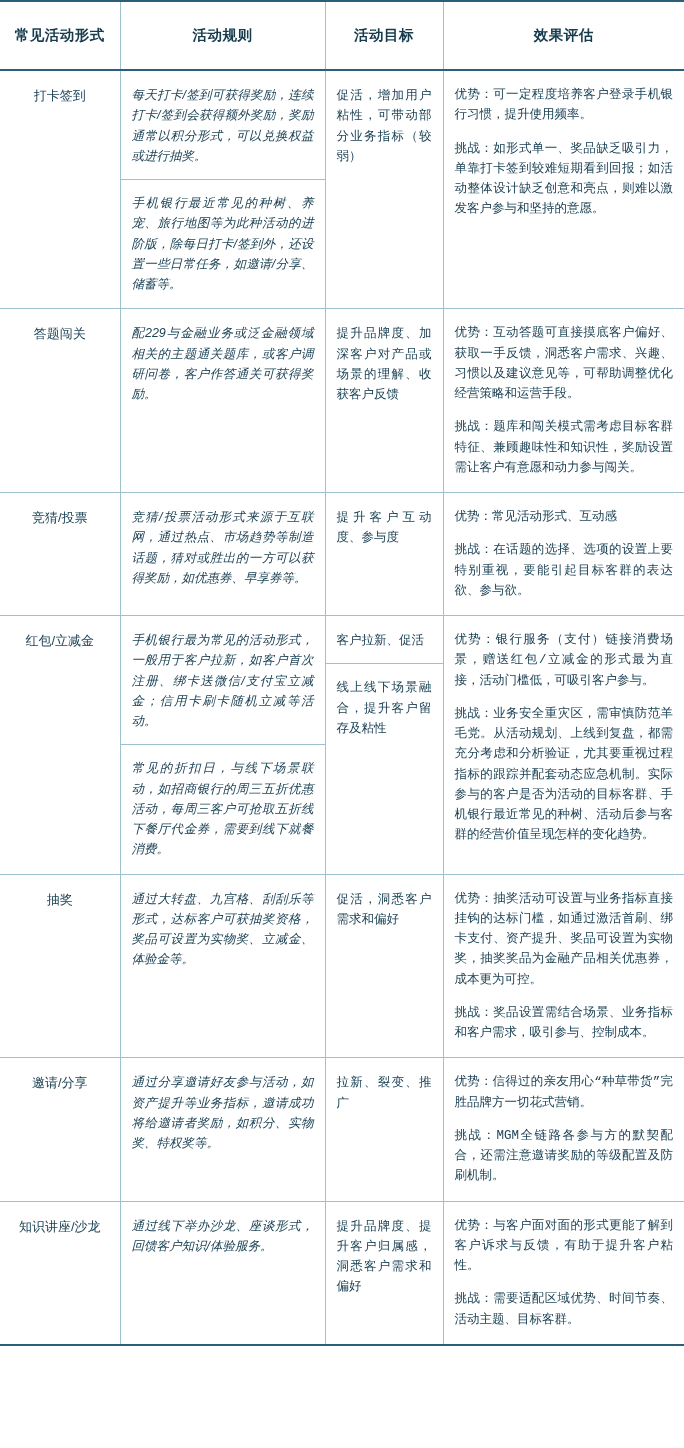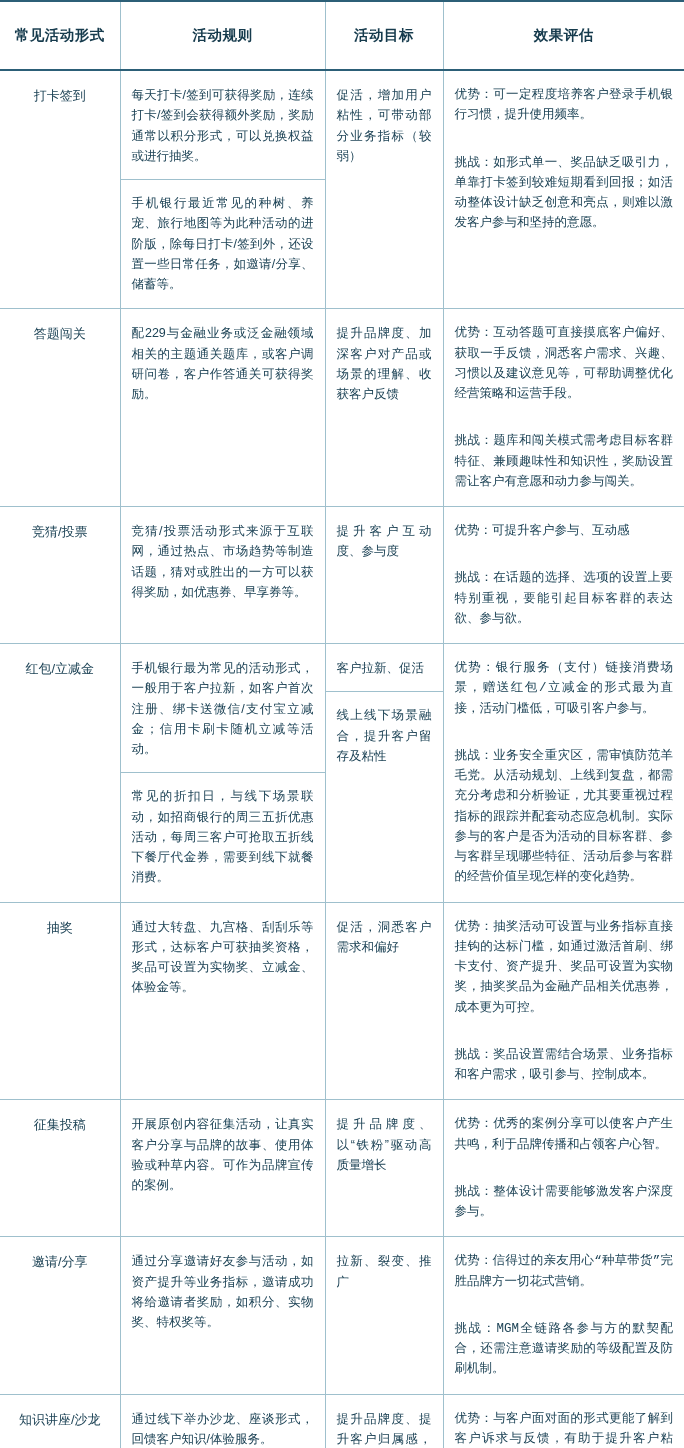--- a/index.html
+++ b/index.html
@@ -44,33 +44,34 @@
     color: #1d4356;
   }
   tbody td.cell-form {
     text-align: center;
     border-right: 1px solid #9fc0cd;
     font-size: 13px;
   }
   tbody td.cell-rules {
     border-right: 1px solid #9fc0cd;
     text-align: justify;
+    font-style: italic;
   }
   tbody td.cell-goal {
     border-right: 1px solid #9fc0cd;
     text-align: justify;
   }
   tbody td.cell-eval {
     text-align: justify;
     font-family: Liberation Mono, monospace;
   }
   tbody tr:last-child td { border-bottom: 2px solid #2c5f77; }
 
   .para { margin: 0 0 0 0; text-align: justify; }
-  .para + .para { margin-top: 27px; }
+  .para + .para { margin-top: 13px; }
   .sub-divider {
     border-top: 1px solid #9fc0cd;
     margin: 13px -11px 13px -11px;
   }
 </style>
 </head>
 <body>
 
 <table class="activity-table">
   <colgroup>
@@ -124,75 +125,60 @@
         <td class="cell-form">
           <div>竞猜/投票</div>
         </td>
         <td class="cell-rules">
           <p class="para">竞猜/投票活动形式来源于互联网，通过热点、市场趋势等制造话题，猜对或胜出的一方可以获得奖励，如优惠券、早享券等。</p>
         </td>
         <td class="cell-goal">
           <p class="para">提升客户互动度、参与度</p>
         </td>
         <td class="cell-eval">
-          <p class="para">优势：可提升客户参与、互动感</p>
+          <p class="para">优势：常见活动形式、互动感</p>
           <p class="para">挑战：在话题的选择、选项的设置上要特别重视，要能引起目标客群的表达欲、参与欲。</p>
         </td>
       </tr>
       <tr>
         <td class="cell-form">
           <div>红包/立减金</div>
         </td>
         <td class="cell-rules">
           <p class="para">手机银行最为常见的活动形式，一般用于客户拉新，如客户首次注册、绑卡送微信/支付宝立减金；信用卡刷卡随机立减等活动。</p>
           <div class="sub-divider"></div>
           <p class="para">常见的折扣日，与线下场景联动，如招商银行的周三五折优惠活动，每周三客户可抢取五折线下餐厅代金券，需要到线下就餐消费。</p>
         </td>
         <td class="cell-goal">
           <p class="para">客户拉新、促活</p>
           <div class="sub-divider"></div>
           <p class="para">线上线下场景融合，提升客户留存及粘性</p>
         </td>
         <td class="cell-eval">
           <p class="para">优势：银行服务（支付）链接消费场景，赠送红包/立减金的形式最为直接，活动门槛低，可吸引客户参与。</p>
-          <p class="para">挑战：业务安全重灾区，需审慎防范羊毛党。从活动规划、上线到复盘，都需充分考虑和分析验证，尤其要重视过程指标的跟踪并配套动态应急机制。实际参与的客户是否为活动的目标客群、参与客群呈现哪些特征、活动后参与客群的经营价值呈现怎样的变化趋势。</p>
+          <p class="para">挑战：业务安全重灾区，需审慎防范羊毛党。从活动规划、上线到复盘，都需充分考虑和分析验证，尤其要重视过程指标的跟踪并配套动态应急机制。实际参与的客户是否为活动的目标客群、手机银行最近常见的种树、活动后参与客群的经营价值呈现怎样的变化趋势。</p>
         </td>
       </tr>
       <tr>
         <td class="cell-form">
           <div>抽奖</div>
         </td>
         <td class="cell-rules">
           <p class="para">通过大转盘、九宫格、刮刮乐等形式，达标客户可获抽奖资格，奖品可设置为实物奖、立减金、体验金等。</p>
         </td>
         <td class="cell-goal">
           <p class="para">促活，洞悉客户需求和偏好</p>
         </td>
         <td class="cell-eval">
           <p class="para">优势：抽奖活动可设置与业务指标直接挂钩的达标门槛，如通过激活首刷、绑卡支付、资产提升、奖品可设置为实物奖，抽奖奖品为金融产品相关优惠券，成本更为可控。</p>
           <p class="para">挑战：奖品设置需结合场景、业务指标和客户需求，吸引参与、控制成本。</p>
         </td>
       </tr>
       <tr>
         <td class="cell-form">
-          <div>征集投稿</div>
-        </td>
-        <td class="cell-rules">
-          <p class="para">开展原创内容征集活动，让真实客户分享与品牌的故事、使用体验或种草内容。可作为品牌宣传的案例。</p>
-        </td>
-        <td class="cell-goal">
-          <p class="para">提升品牌度、以“铁粉”驱动高质量增长</p>
-        </td>
-        <td class="cell-eval">
-          <p class="para">优势：优秀的案例分享可以使客户产生共鸣，利于品牌传播和占领客户心智。</p>
-          <p class="para">挑战：整体设计需要能够激发客户深度参与。</p>
-        </td>
-      </tr>
-      <tr>
-        <td class="cell-form">
           <div>邀请/分享</div>
         </td>
         <td class="cell-rules">
           <p class="para">通过分享邀请好友参与活动，如资产提升等业务指标，邀请成功将给邀请者奖励，如积分、实物奖、特权奖等。</p>
         </td>
         <td class="cell-goal">
           <p class="para">拉新、裂变、推广</p>
         </td>
         <td class="cell-eval">
           <p class="para">优势：信得过的亲友用心“种草带货”完胜品牌方一切花式营销。</p>

